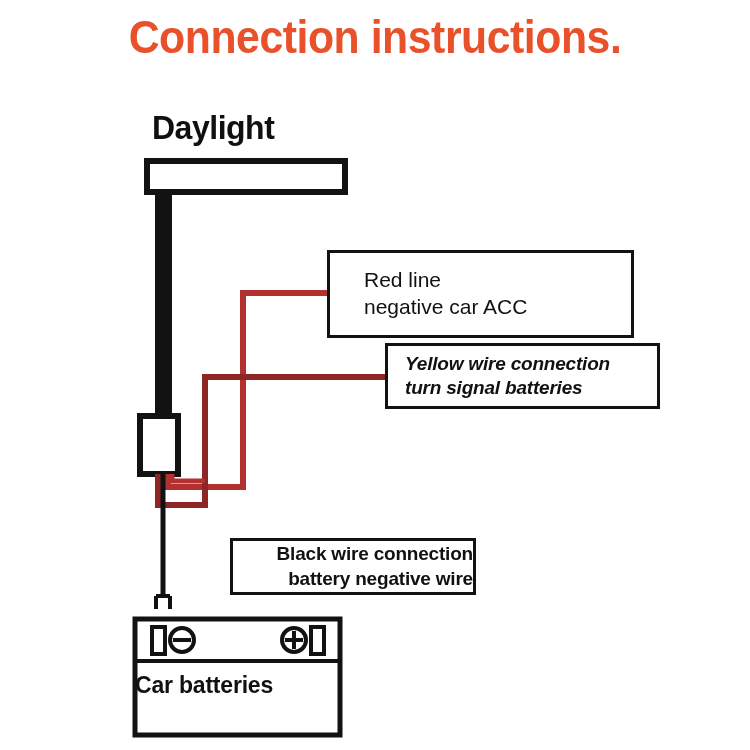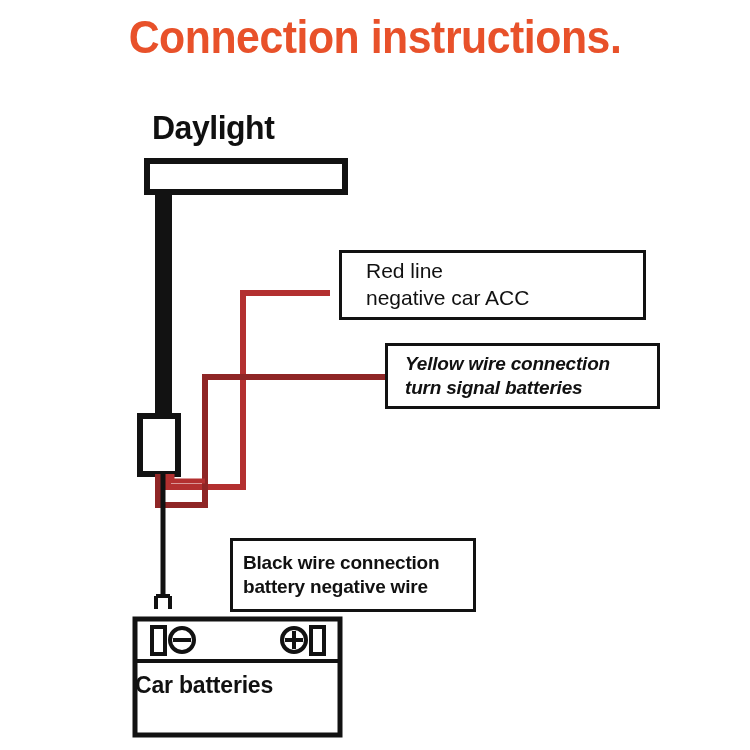--- a/index.html
+++ b/index.html
@@ -67,46 +67,46 @@
     z-index: 5;
   }
   .callout .line {
     white-space: nowrap;
     line-height: 1.28;
   }
   #callout-red {
     left: 327px;
     top: 250px;
     width: 307px;
-    height: 70px;
-    padding-left: 24px;
+    height: 88px;
+    padding-left: 34px;
     font-size: 21px;
     font-weight: normal;
-    margin-left: 12px;
   }
   #callout-yellow {
     left: 385px;
     top: 343px;
     width: 275px;
     height: 66px;
     padding-left: 17px;
     font-size: 19px;
     font-weight: bold;
     letter-spacing: -0.2px;
     font-style: italic;
   }
   #callout-black {
     left: 230px;
     top: 538px;
     width: 246px;
-    height: 74px;
-    padding-left: 10px;
+    height: 57px;
+    padding-left: 18px;
     font-size: 19px;
     font-weight: bold;
     letter-spacing: -0.2px;
+    align-items: flex-end;
   }
   
   #battery-label {
     position: absolute;
     left: 135px;
     top: 672px;
     width: 205px;
     font-size: 23px;
     font-weight: bold;
     color: #111111;

